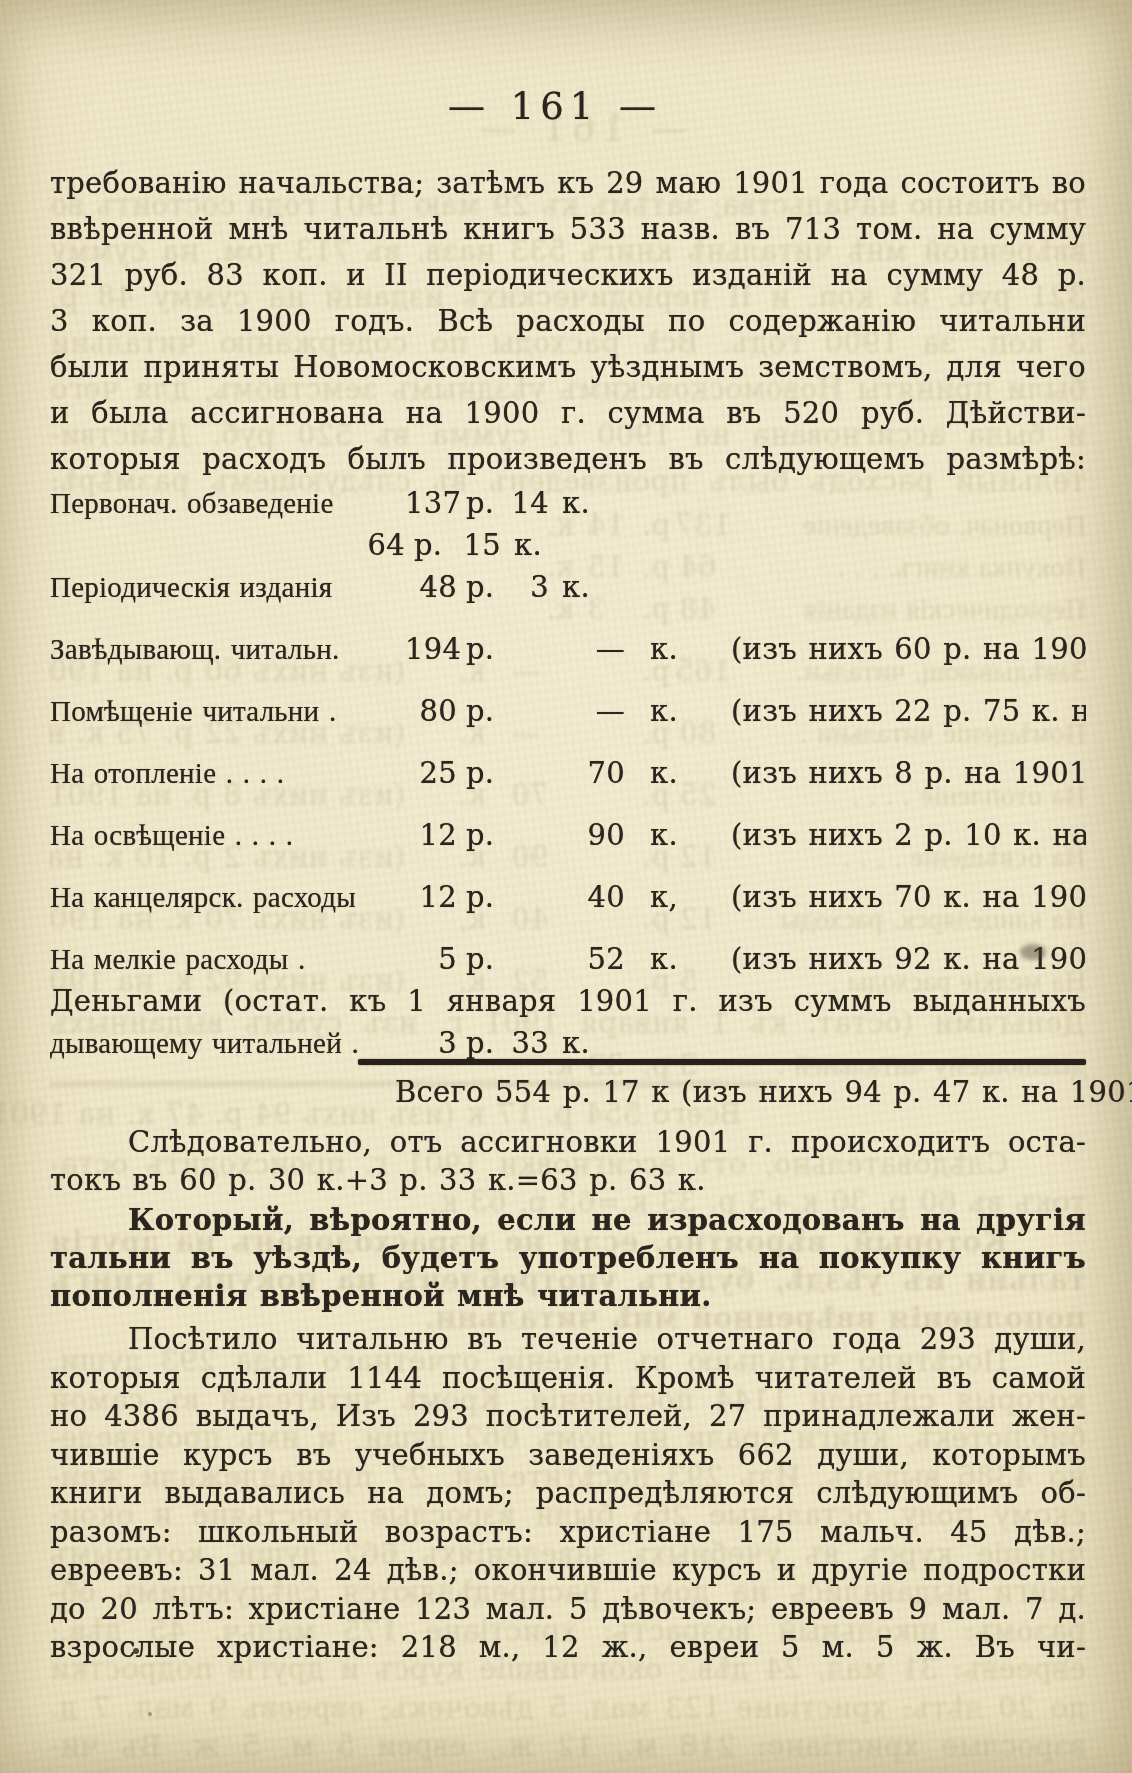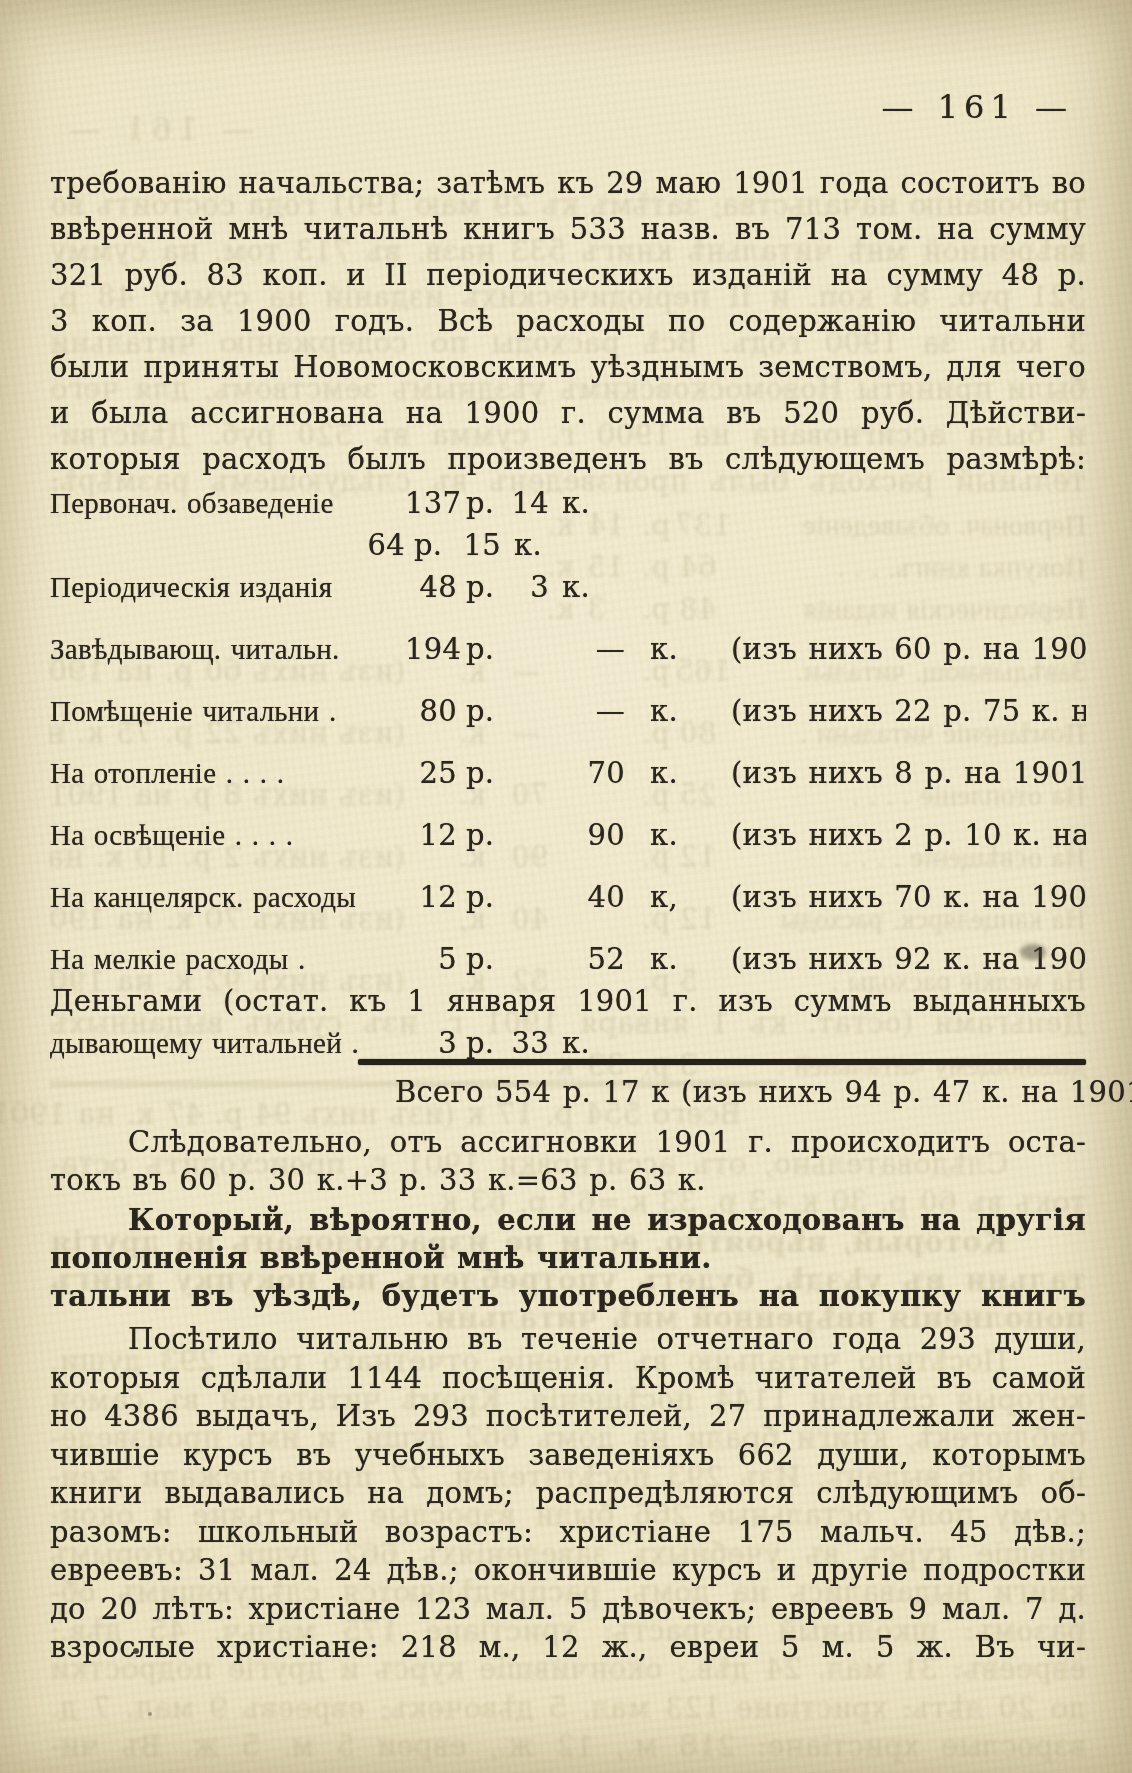--- a/index.html
+++ b/index.html
@@ -32,21 +32,21 @@
     color:#2a251d;
     font-size:29px;
     letter-spacing:.25px;
     word-spacing:2px;
     text-shadow:0 0 .8px rgba(42,37,29,.75);
     z-index:3;
   }
 
   .page-header{
     margin-top:88px;height:38px;line-height:38px;
-    font-size:32px;text-align:right;
+    font-size:37px;text-align:center;
     transform:translateX(-13px);
     letter-spacing:6px;
   }
 
   .jline{
     display:block;overflow:hidden;
     text-align:justify;text-align-last:justify;
   }
   .jend{text-align-last:left;}
   .indent{padding-left:78px;}
@@ -361,22 +361,22 @@
     <div class="total-rule"></div>
     <div class="total-line">Всего 554 р. 17 к (изъ нихъ 94 р. 47 к. на 1901 г.</div>
 
     <div class="p2">
       <div class="jline indent">Слѣдовательно, отъ  ассигновки 1901 г. происходитъ оста-</div>
       <div class="jline jend">токъ въ 60 р. 30 к.+3 р. 33 к.=63 р. 63 к.</div>
     </div>
 
     <div class="p3">
       <div class="jline indent">Который, вѣроятно,  если не израсходованъ на  другія чи-</div>
+      <div class="jline">тальни въ уѣздѣ, будетъ употребленъ на покупку  книгъ для</div>
       <div class="jline jend">пополненія ввѣренной мнѣ читальни.</div>
-      <div class="jline">тальни въ уѣздѣ, будетъ употребленъ на покупку  книгъ для</div>
     </div>
 
     <div class="p4">
       <div class="jline indent">Посѣтило читальню  въ теченіе отчетнаго года 293 души,</div>
       <div class="jline">которыя сдѣлали 1144  посѣщенія. Кромѣ читателей въ самой</div>
       <div class="jline">но 4386 выдачъ, Изъ 293 посѣтителей, 27 принадлежали жен-</div>
       <div class="jline">чившіе курсъ въ учебныхъ заведеніяхъ 662 души,  которымъ</div>
       <div class="jline">книги выдавались на  домъ;  распредѣляются слѣдующимъ  об-</div>
       <div class="jline">разомъ:  школьный  возрастъ: христіане  175 мальч.  45  дѣв.;</div>
       <div class="jline">евреевъ: 31 мал. 24 дѣв.; окончившіе курсъ и другіе  подростки</div>

